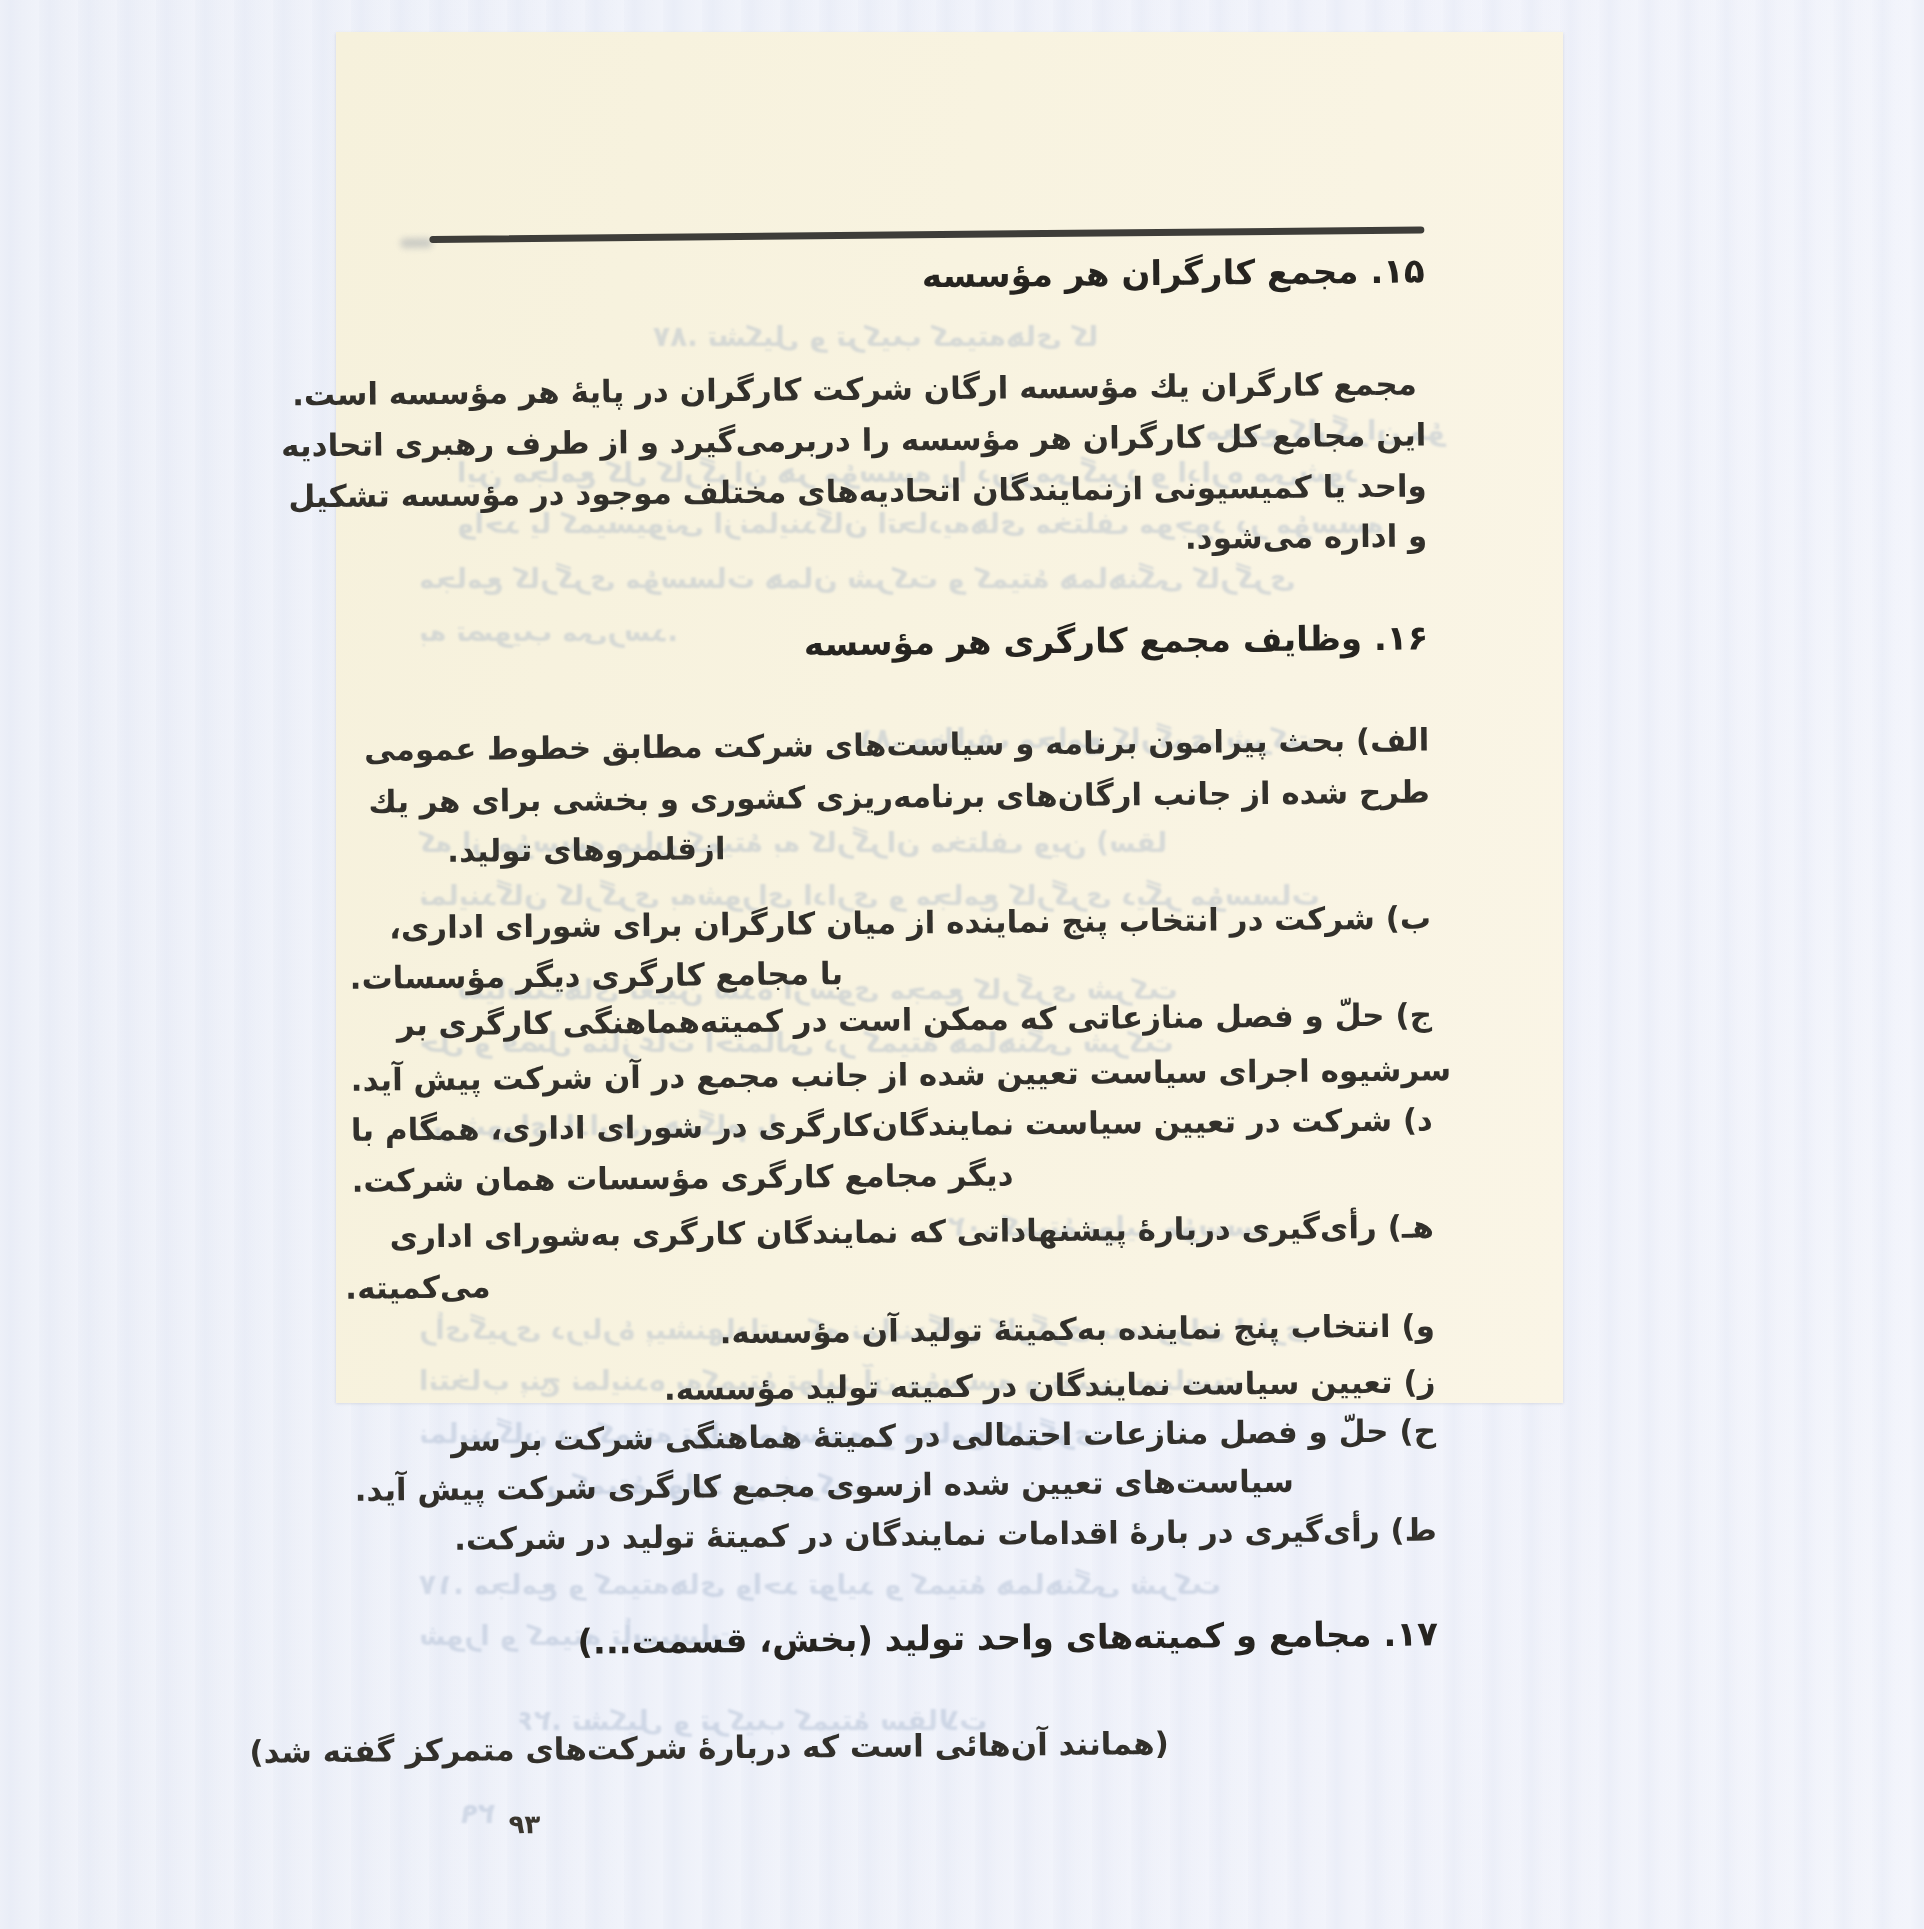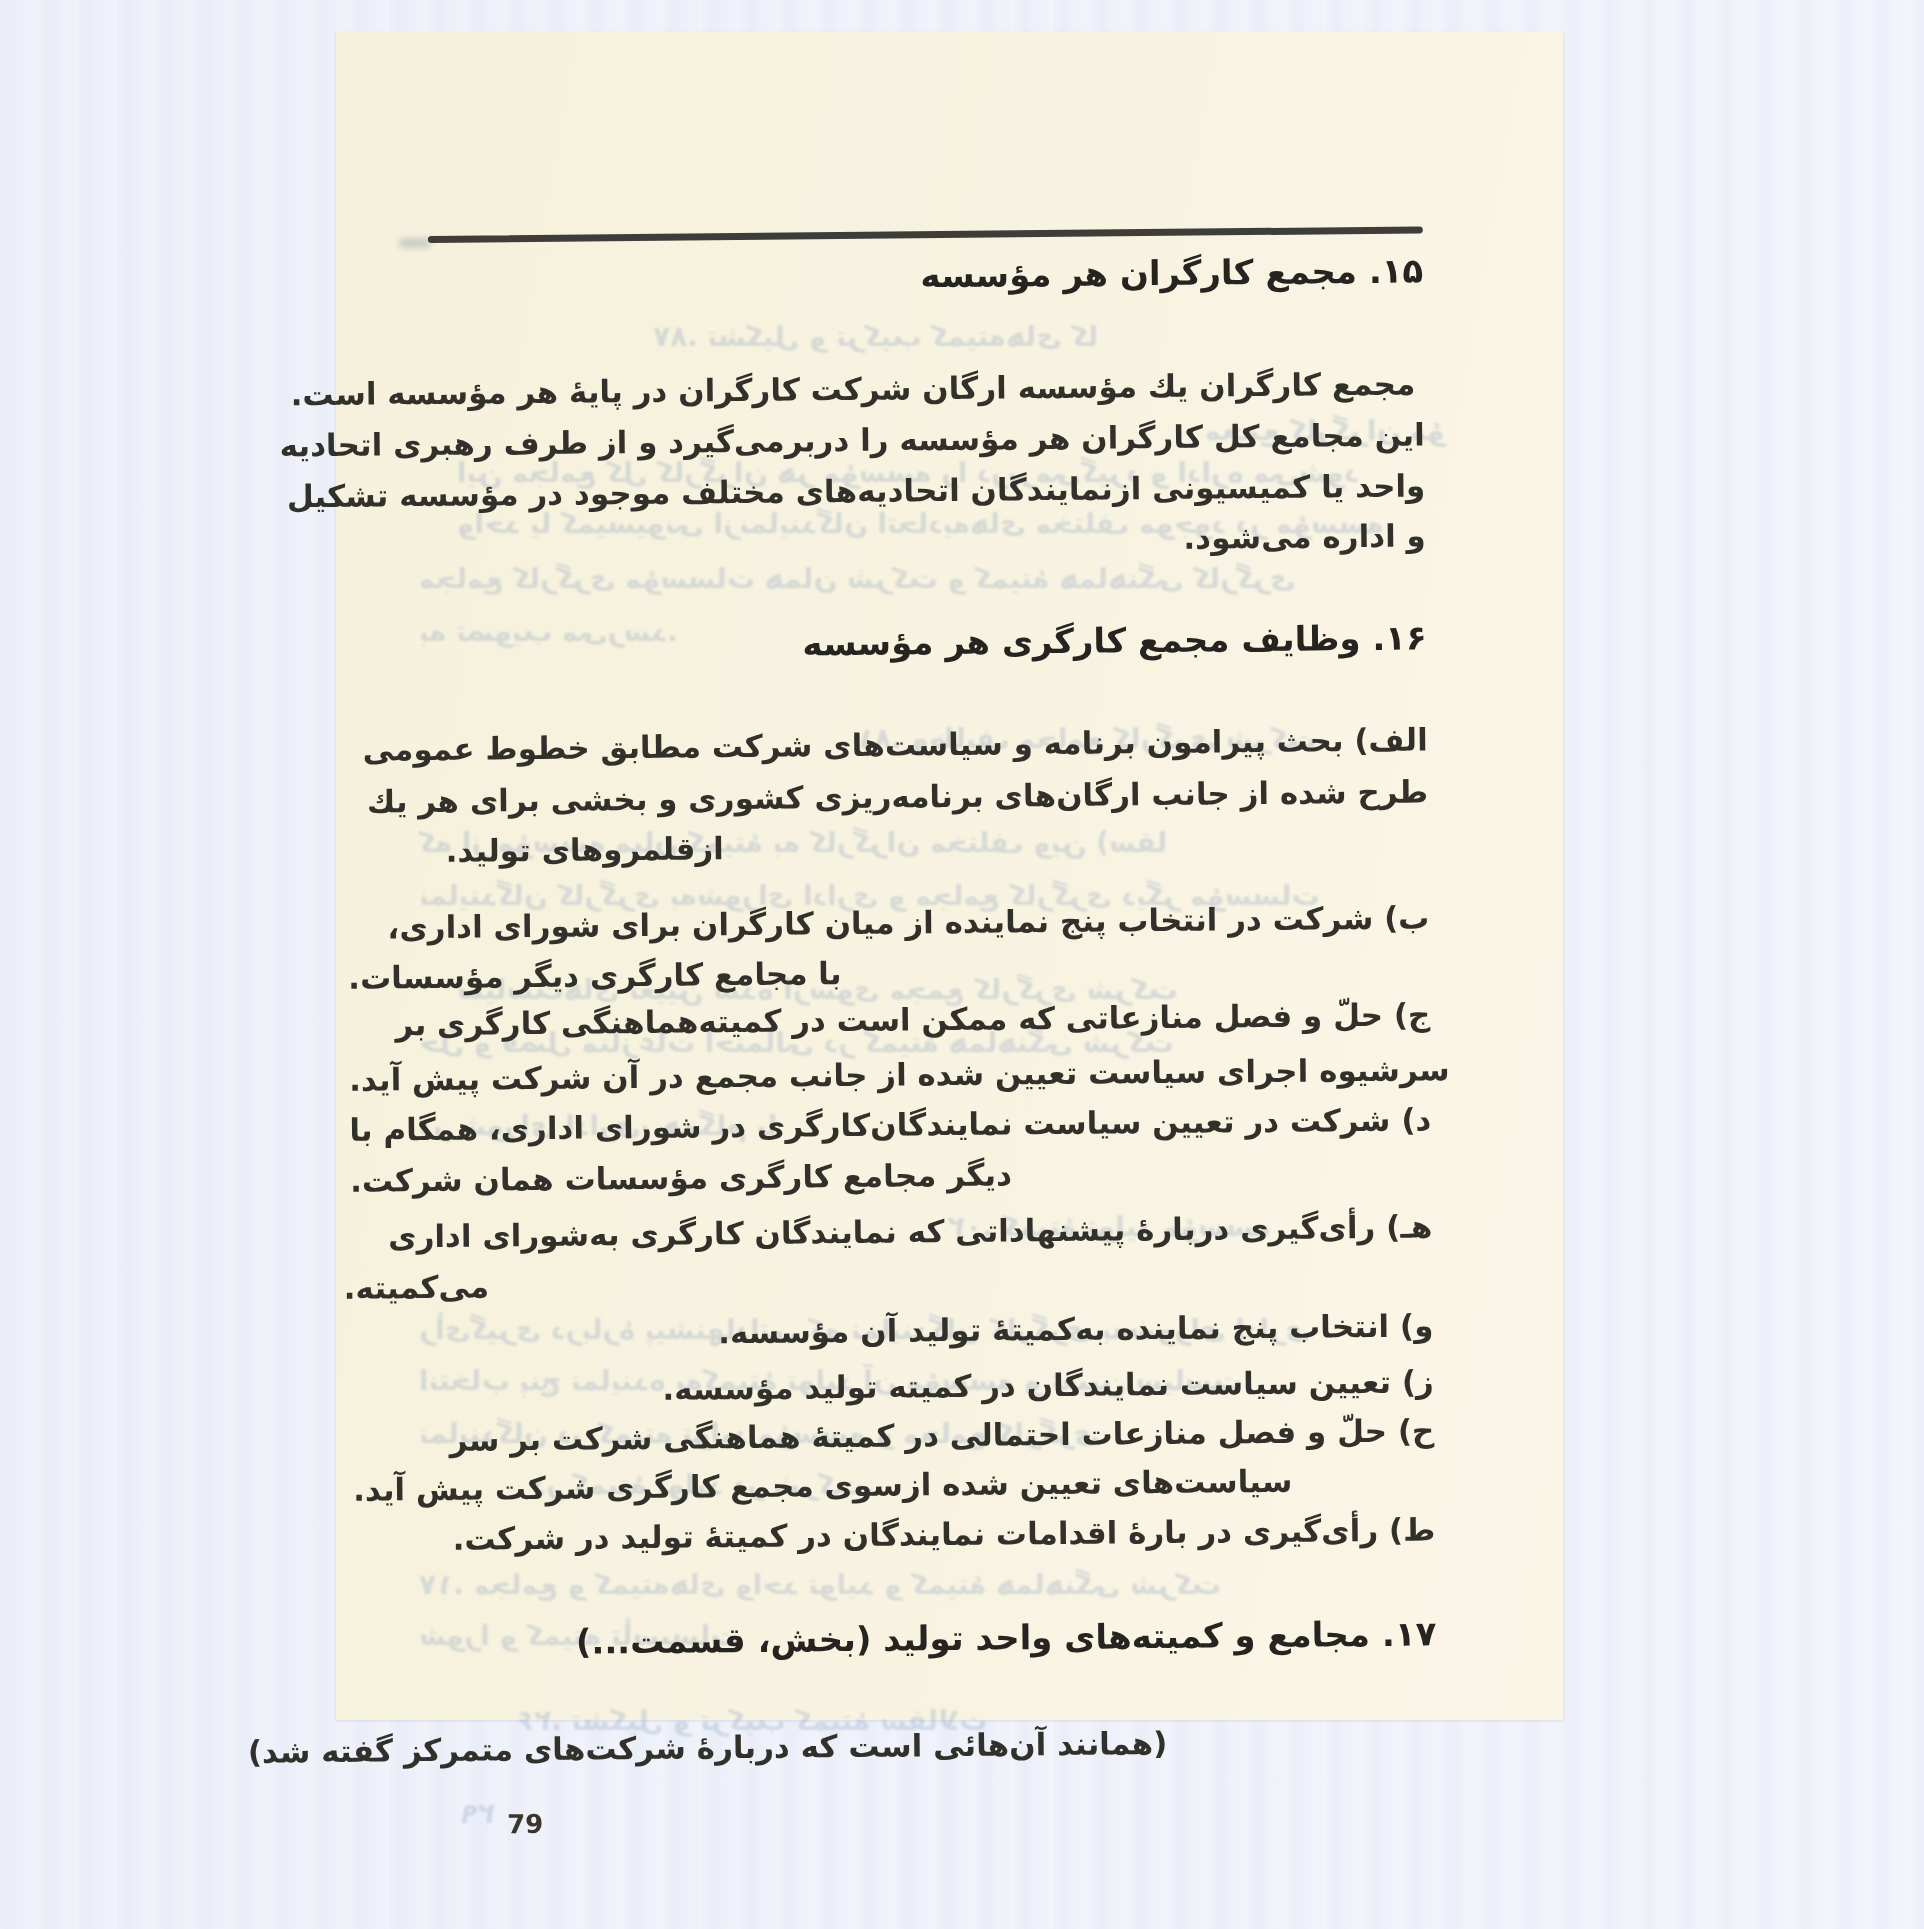--- a/index.html
+++ b/index.html
@@ -9,21 +9,21 @@
     overflow:hidden;
     background:
       repeating-linear-gradient(90deg,
         rgba(255,255,255,0.00) 0px, rgba(226,231,244,0.35) 10.6px,
         rgba(255,255,255,0.00) 22.7px, rgba(244,246,252,0.45) 39px),
       linear-gradient(90deg,#edf0f8 0%,#eef1f9 35%,#f0f2fa 70%,#f2f4fb 100%);
     font-family:"DejaVu Sans",sans-serif;
   }
   #paper{
     position:absolute;
-    left:336px;top:32px;width:1227px;height:1688px;
+    left:336px;top:32px;width:1227px;height:1371px;
     background:linear-gradient(100deg,#f6f1dc 0%,#f8f3e0 45%,#faf5e6 100%);
     box-shadow:0 0.8px 3px rgba(150,155,175,0.35);
   }
   #content{
     position:absolute;inset:0;
     transform:rotate(-0.55deg);
     transform-origin:50% 50%;
   }
   .line{
     position:absolute;
@@ -124,17 +124,17 @@
 
       <div class="line r" style="top:1384px">ح) حلّ و فصل منازعات احتمالی در کمیتهٔ هماهنگی شرکت بر سر</div>
       <div class="line" style="top:1433px;left:11.3px">سیاست‌های تعیین شده ازسوی مجمع کارگری شرکت پیش آید.</div>
 
       <div class="line r" style="top:1483px">ط) رأی‌گیری در بارهٔ اقدامات نمایندگان در کمیتهٔ تولید در شرکت.</div>
 
       <div class="line heading" style="top:1585px;right:134px">۱۷. مجامع و کمیته‌های واحد تولید (بخش، قسمت...)</div>
 
       <div class="line" style="top:1694px;right:404px">(همانند آن‌هائی است که دربارهٔ شرکت‌های متمرکز گفته شد)</div>
 
-      <div id="page-number">79</div>
+      <div id="page-number">۹۳</div>
     </div>
   </div>
 </div>
 
 
 </body></html>

